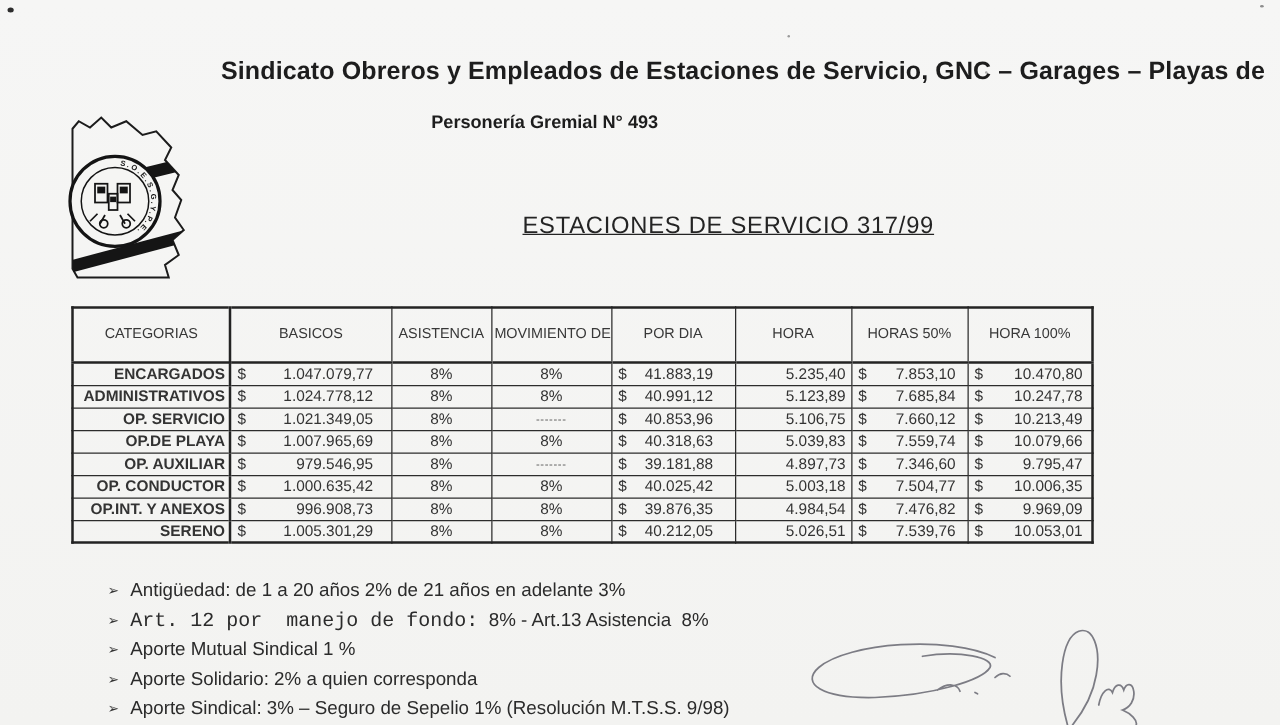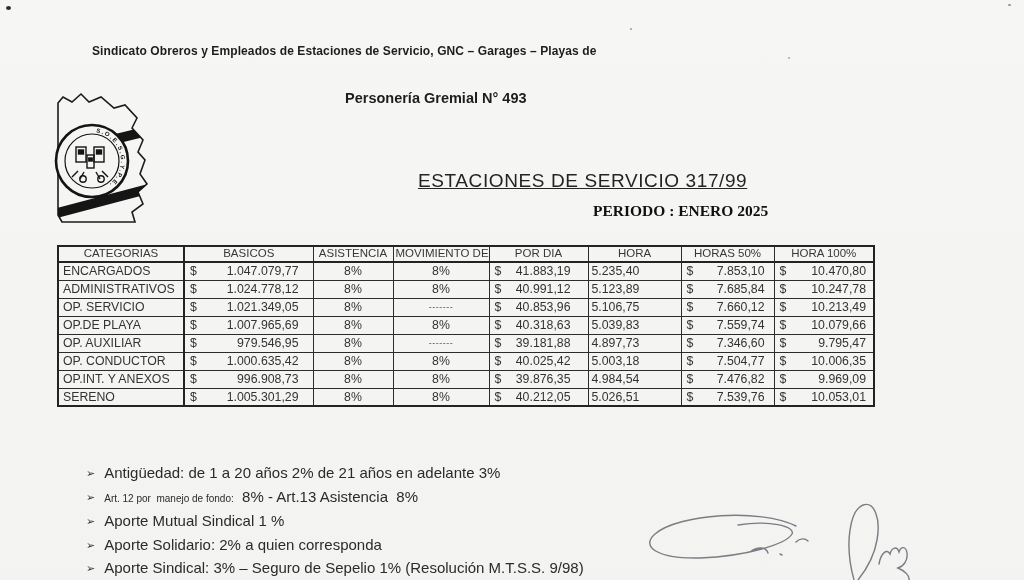--- a/index.html
+++ b/index.html
@@ -1,48 +1,48 @@
 <!DOCTYPE html>
 <html><head>
 <meta charset="utf-8">
 <style>
   html,body{margin:0;padding:0;}
   body{width:1024px;height:580px;font-family:"Liberation Sans",sans-serif;}
   .paper{position:relative;width:1024px;height:580px;background:linear-gradient(180deg,#f6f6f5 0%,#f3f3f1 100%);overflow:hidden;}
   .speck{position:absolute;background:#2d2d2d;border-radius:50%;}
-  .title{position:absolute;top:42px;left:92px;width:920px;text-align:left;font-weight:bold;font-size:12px;line-height:1.55;color:#1d1d1d;letter-spacing:.1px;}
+  .title{position:absolute;top:42px;left:92px;width:920px;text-align:right;font-weight:bold;font-size:20px;line-height:1.55;color:#1d1d1d;letter-spacing:.1px;}
   .personeria{position:absolute;top:90px;left:345px;font-weight:bold;font-size:14.5px;color:#1d1d1d;}
   .address{position:absolute;top:127px;left:238px;font-weight:bold;font-size:14px;color:#1d1d1d;letter-spacing:.1px;}
   .section-title{position:absolute;top:170px;left:418px;font-size:19px;letter-spacing:.6px;color:#242424;text-decoration:underline;}
   .period{position:absolute;top:202px;left:593px;font-family:"Liberation Serif",serif;font-weight:bold;font-size:15.5px;color:#101010;}
   .logo{position:absolute;top:87px;left:28px;}
 
   .table-wrap{position:absolute;top:245px;left:57px;}
   table{border-collapse:collapse;table-layout:fixed;width:816px;border:2px solid #232323;}
   th,td{border:1px solid #2c2c2c;color:#333;overflow:hidden;white-space:nowrap;box-sizing:border-box;}
-  thead th{height:16px;font-size:11.5px;font-weight:normal;text-align:center;border-bottom:2px solid #232323;line-height:1.2;padding:0 2px;color:#383838;}
+  thead th{height:44px;font-size:11.5px;font-weight:normal;text-align:center;border-bottom:2px solid #232323;line-height:1.2;padding:0 2px;color:#383838;}
   th:first-child,.c-cat{border-right:2px solid #232323;}
   td{height:18px;font-size:12.3px;padding:0 3px;}
-  .c-cat{padding-left:4px;text-align:left;}
+  .c-cat{padding-left:4px;text-align:right;font-weight:bold;}
   .c-money{position:relative;text-align:right;}
   .c-money .cur{position:absolute;left:5px;top:50%;transform:translateY(-50%);}
   .m-bas{padding-right:14px;}
   .m-dia{padding-right:17px;}
   .m-h50{padding-right:9px;}
   .m-h100{padding-right:7px;}
   .c-mid{text-align:center;}
   .c-dash{font-size:9px;letter-spacing:.5px;color:#555;}
-  .c-hora{text-align:left;padding-right:4px;}
+  .c-hora{text-align:right;padding-right:4px;}
   tr.franquero td{border-top:2px solid #232323;height:20px;}
   tr.franquero .f-note{text-align:center;}
 
   .notes{position:absolute;top:462px;left:86px;list-style:none;margin:0;padding:0;}
   .notes li{line-height:22.5px;font-size:15px;color:#2b2b2b;white-space:pre;}
   .bullet{font-size:11px;margin-right:9px;color:#333;display:inline-block;transform:translateY(-1px);}
-  .serif{font-family:Liberation Sans, sans-serif;font-size:10px;}
+  .serif{font-family:Liberation Mono, monospace;font-size:16px;}
   .sig{position:absolute;top:492px;left:600px;}
 </style>
 </head>
 <body>
 
 <div class="paper">
 
   <span class="speck" style="left:6px;top:6px;width:5px;height:4px;"></span>
   <span class="speck" style="left:630px;top:28px;width:2px;height:2px;background:#9a9a9a;"></span>
   <span class="speck" style="left:788px;top:57px;width:2px;height:2px;background:#a8a8a8;"></span>
@@ -82,21 +82,20 @@
       </g>
     </g>
   </svg>
 
   <div class="title">
     <div>Sindicato Obreros y Empleados de Estaciones de Servicio, GNC – Garages – Playas de</div>
   </div>
 
   <div class="personeria">Personería Gremial N° 493</div>
   <div class="section-title">ESTACIONES DE SERVICIO 317/99</div>
-  <div class="period">PERIODO : ENERO 2025</div>
 
   <div class="table-wrap">
     <table>
       <colgroup>
         <col style="width:126px">
           <col style="width:129px">
           <col style="width:80px">
           <col style="width:96px">
         <col style="width:99px">
           <col style="width:93px">

